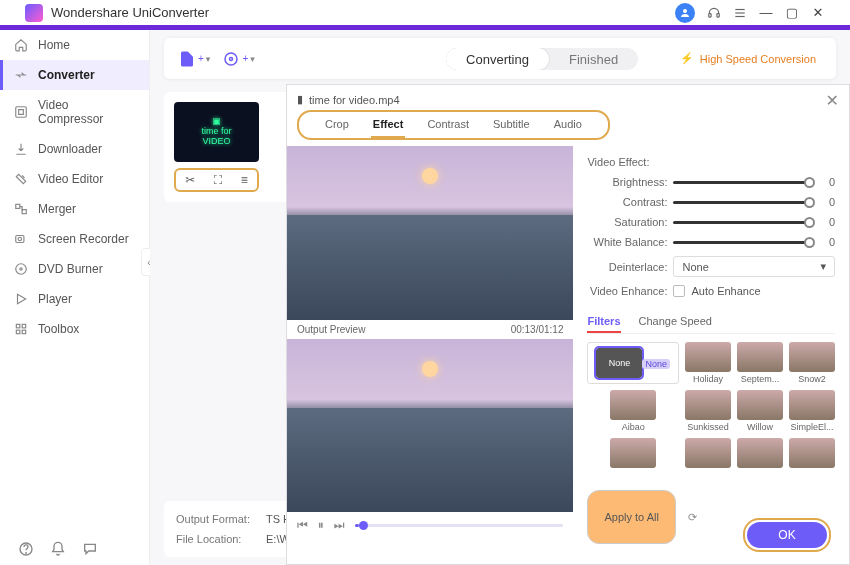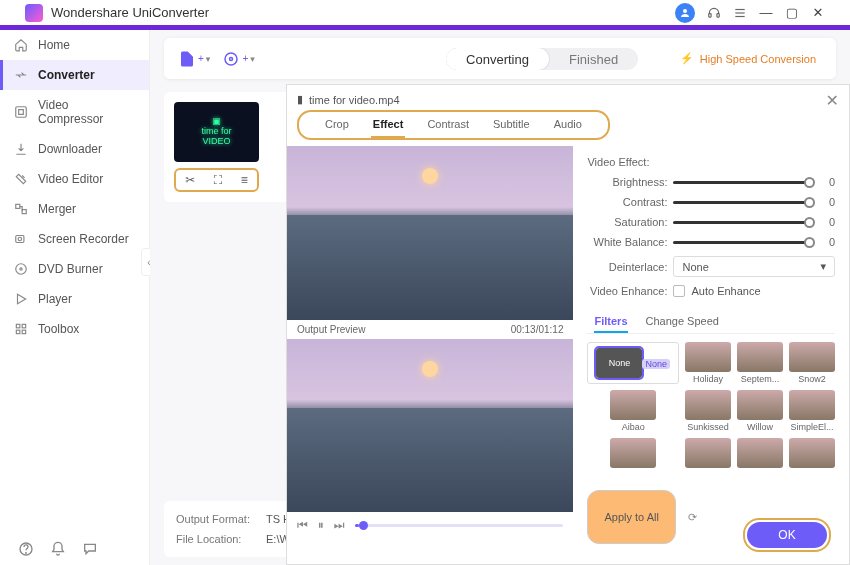--- a/index.html
+++ b/index.html
@@ -68,21 +68,21 @@
 .eff-row { display:flex; align-items:center; padding:4px 0; }
 .eff-row .lbl { width:86px; text-align:right; color:#666; padding-right:6px;}
 .eff-row .slider { flex:1; height:3px; background:#333; position:relative; border-radius:2px;}
 .eff-row .slider .knob { position:absolute; right:-4px; top:-4px; width:11px; height:11px; border-radius:50%; background:#fff; border:2px solid #888;}
 .eff-row .val { width:24px; text-align:right; color:#666;}
 .sel { flex:1; border:1px solid #ddd; border-radius:3px; padding:3px 8px; display:flex; justify-content:space-between; align-items:center; background:#fff;}
 .chk { width:12px; height:12px; border:1px solid #bbb; border-radius:2px; display:inline-block; margin-right:6px; vertical-align:middle;}
 
 .subtabs { display:flex; gap:18px; border-bottom:1px solid #eee; margin-top:10px;}
 .subtabs .st { padding:4px 0; cursor:pointer; color:#666;}
-.subtabs .st.on { color:#6d5cf7; border-bottom:2px solid #0ea5e9; font-weight:600;margin-left:7px;}
+.subtabs .st.on { color:#6d5cf7; border-bottom:2px solid #ef4444; font-weight:600;}
 
 .filters { display:grid; grid-template-columns:repeat(4,1fr); gap:6px; margin-top:8px; }
 .filters .f { text-align:center; }
 .filters .f .sw { width:46px; height:30px; background:linear-gradient(#caa,#876); border-radius:3px; margin:0 auto; display:flex; align-items:center; justify-content:center; font-size:9px; color:#fff;}
 .filters .f.sel .sw { outline:2px solid #6d5cf7; }
 .filters .f.sel .cap { background:#d6cff9; color:#5a4bd8; border-radius:3px; padding:0 3px;}
 .filters .f .cap { font-size:9px; color:#666; margin-top:2px; display:inline-block;}
 .filters .f.none .sw { background:#555; }
 
 .apply { margin-top:10px; display:flex; align-items:center; gap:12px;}

